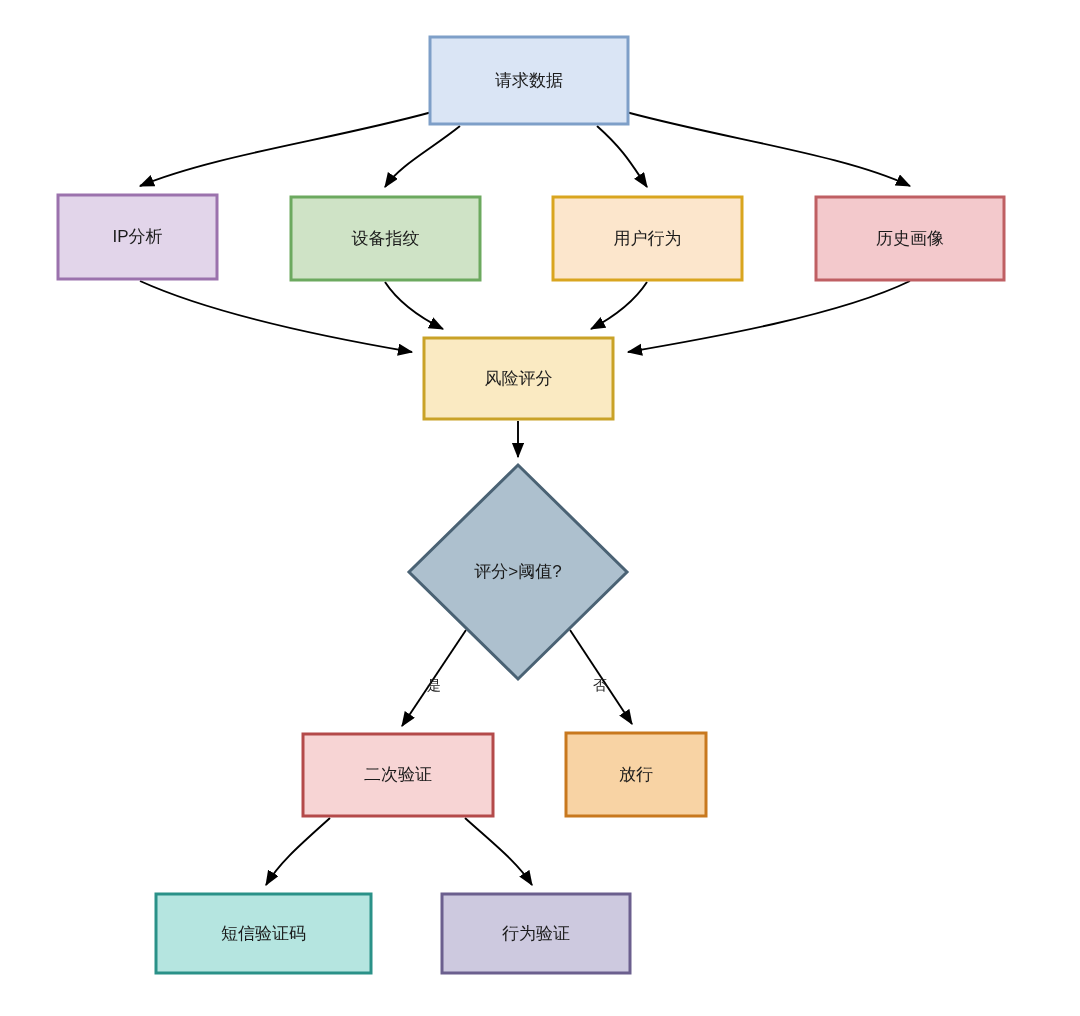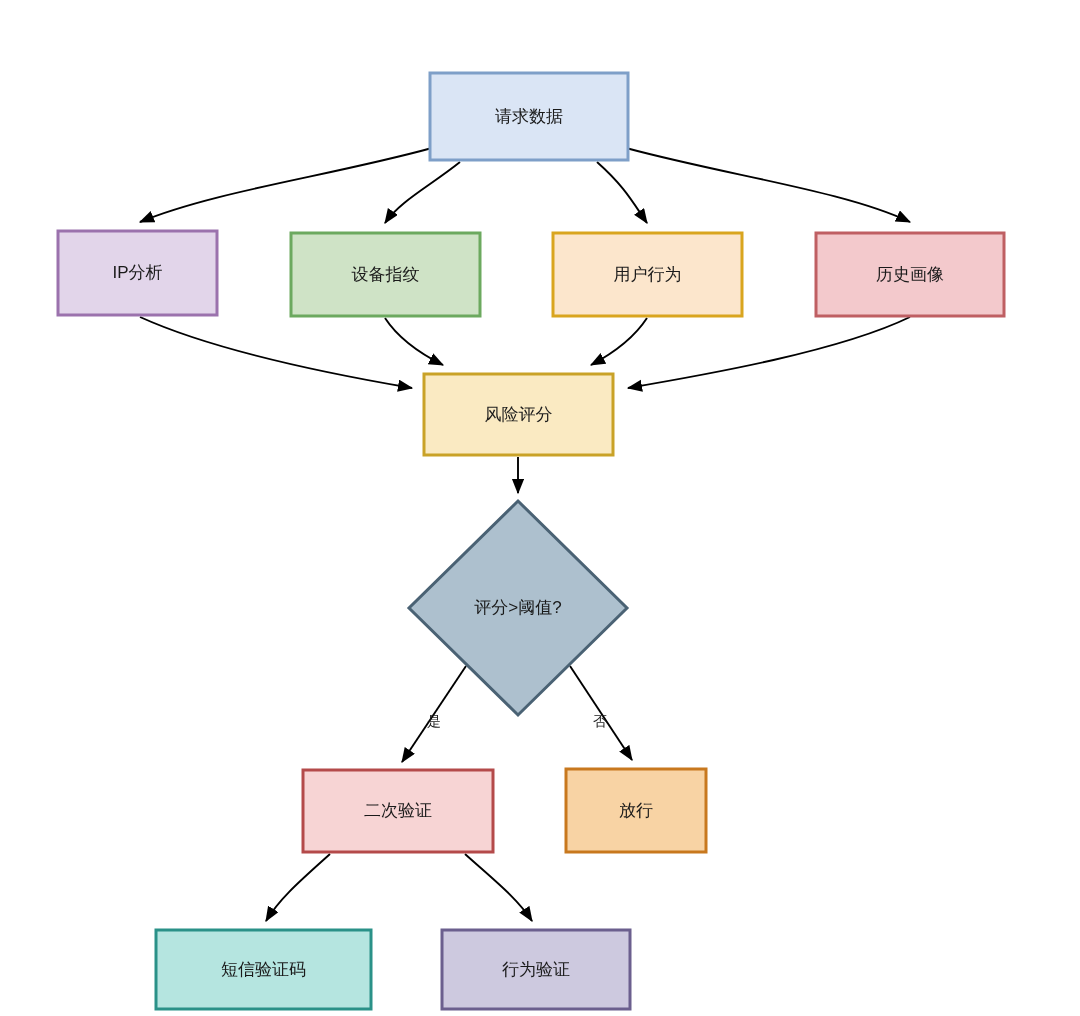--- a/index.html
+++ b/index.html
@@ -10,21 +10,20 @@
   body {
     width: 1080px;
     height: 1016px;
     font-family: "Liberation Sans", "DejaVu Sans", sans-serif;
     overflow: hidden;
   }
   #flow-root {
     position: relative;
     width: 1080px;
     height: 924px;
-    margin-top: 36px;
   }
   svg#flow-svg {
     display: block;
     width: 1080px;
     height: 1016px;
   }
   .node-shape {
     stroke-width: 3;
   }
   .node-label {

